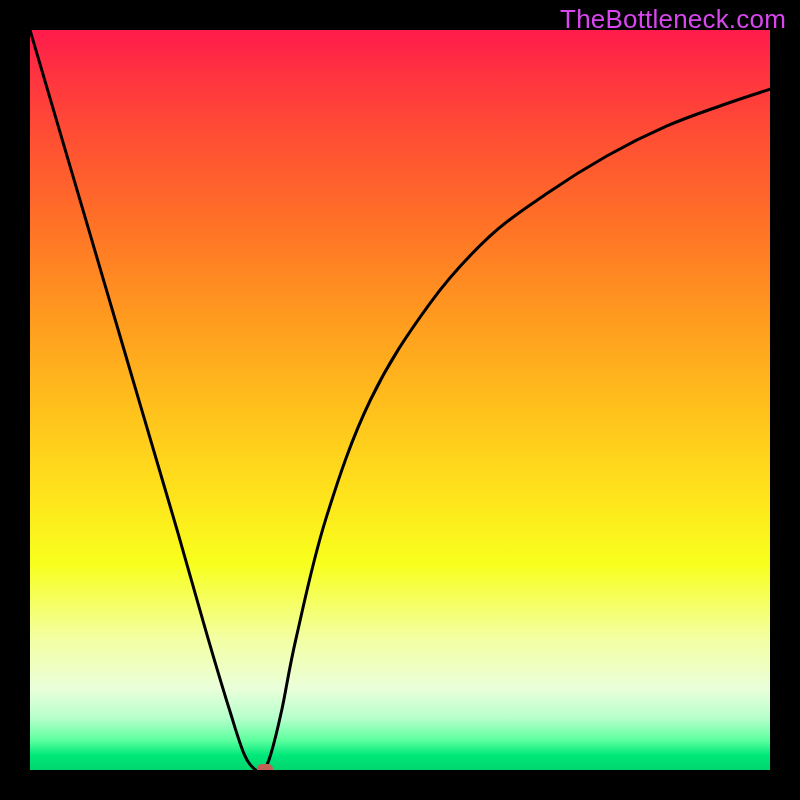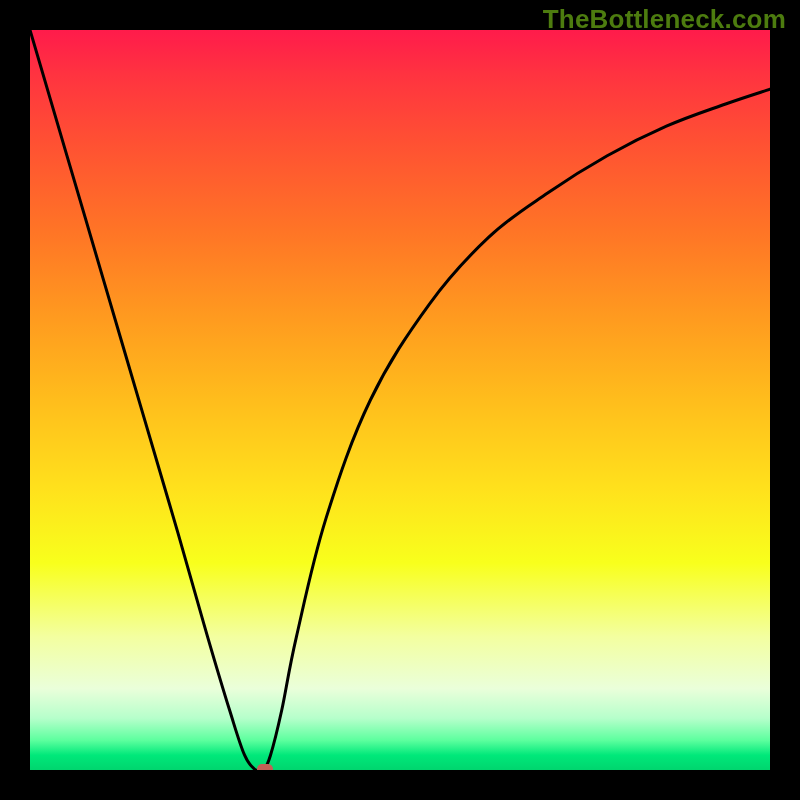--- a/index.html
+++ b/index.html
@@ -14,22 +14,22 @@
     position: relative;
     width: 800px;
     height: 800px;
     background: #000;
   }
   .watermark {
     position: absolute;
     top: 4px;
     right: 14px;
     font-size: 26px;
-    font-weight: 700;
-    color: #4d7c0f;
+    font-weight: 400;
+    color: #d946ef;
     letter-spacing: 0.2px;
     z-index: 50;
   }
   .plot-area {
     position: absolute;
     left: 30px;
     top: 30px;
     width: 740px;
     height: 740px;
     overflow: hidden;

